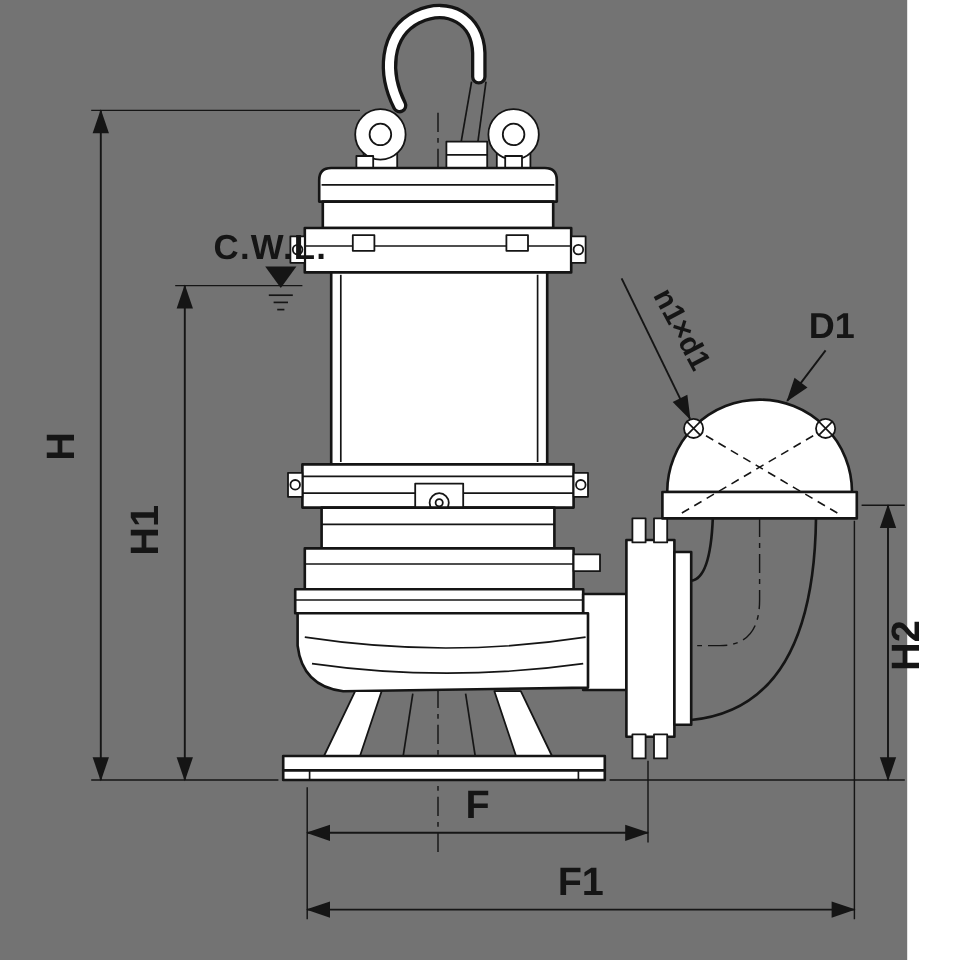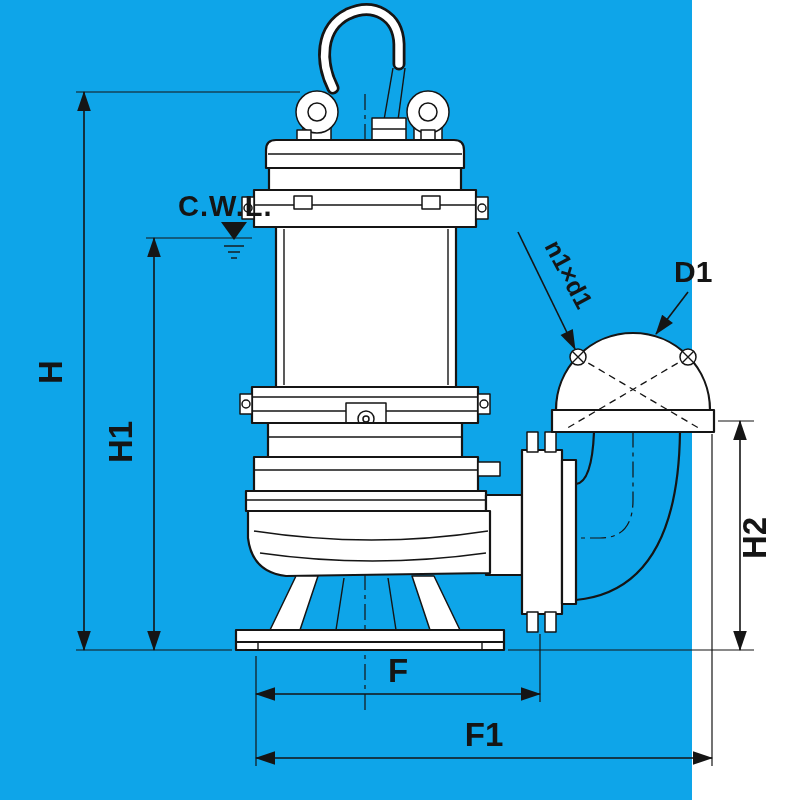--- a/index.html
+++ b/index.html
@@ -1,21 +1,21 @@
 <!DOCTYPE html>
 <html><head>
 <meta charset="utf-8">
 <style>
   html, body {
     margin: 0; padding: 0;
     width: 800px; height: 800px;
     background: #ffffff;
     overflow: hidden;
   }
-  .stage { width: 692px; height: 800px; background: #0ea5e9; }
+  .stage { width: 756px; height: 800px; background: #737373; }
   svg text {
     font-family: "Liberation Sans", sans-serif;
     fill: #151515;
   }
   .dim-label   { font-size: 33px; font-weight: 600; }
   .cwl-label   { font-size: 29px; font-weight: 700; letter-spacing: 1px; }
   .small-label { font-size: 25px; font-weight: 600; }
   .d1-label    { font-size: 30px; font-weight: 600; }
 
   .outline { fill: #ffffff; stroke: #151515; stroke-width: 2.2; stroke-linejoin: round; }

